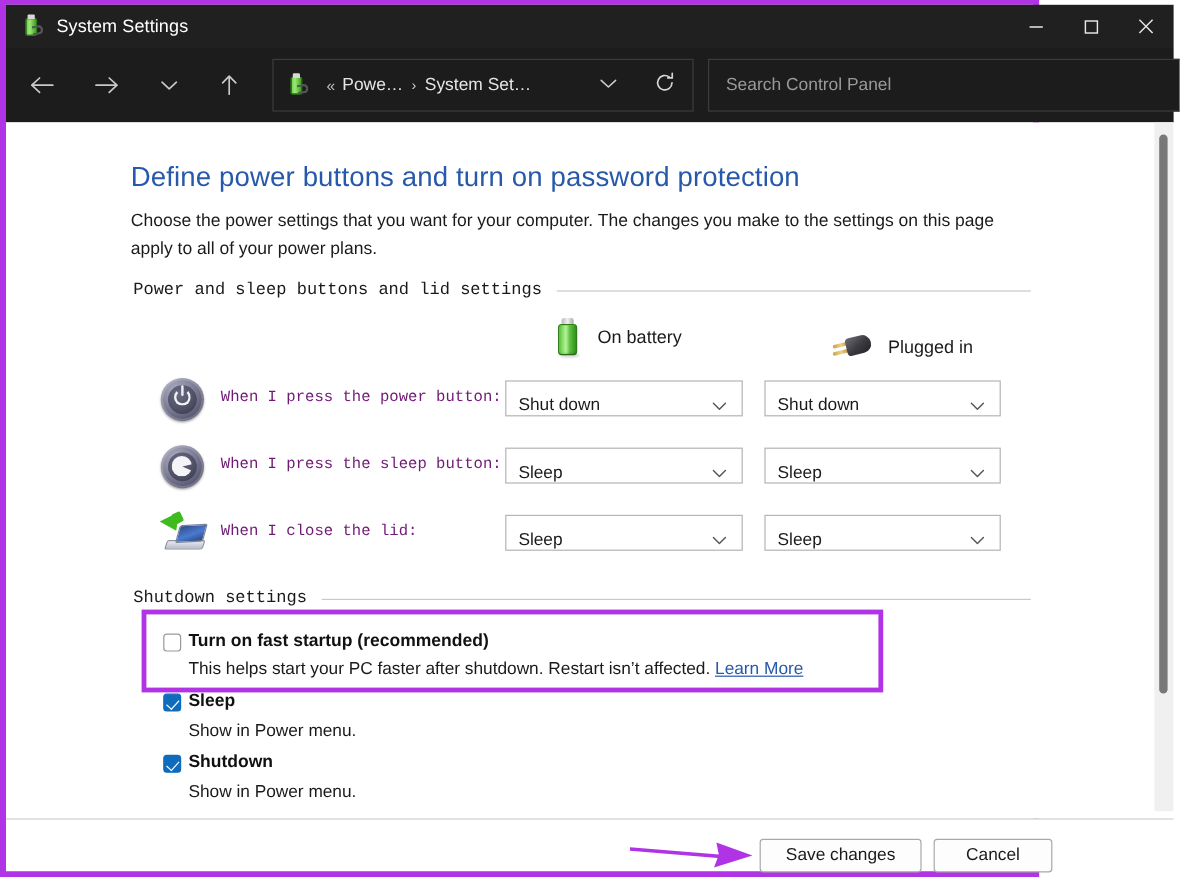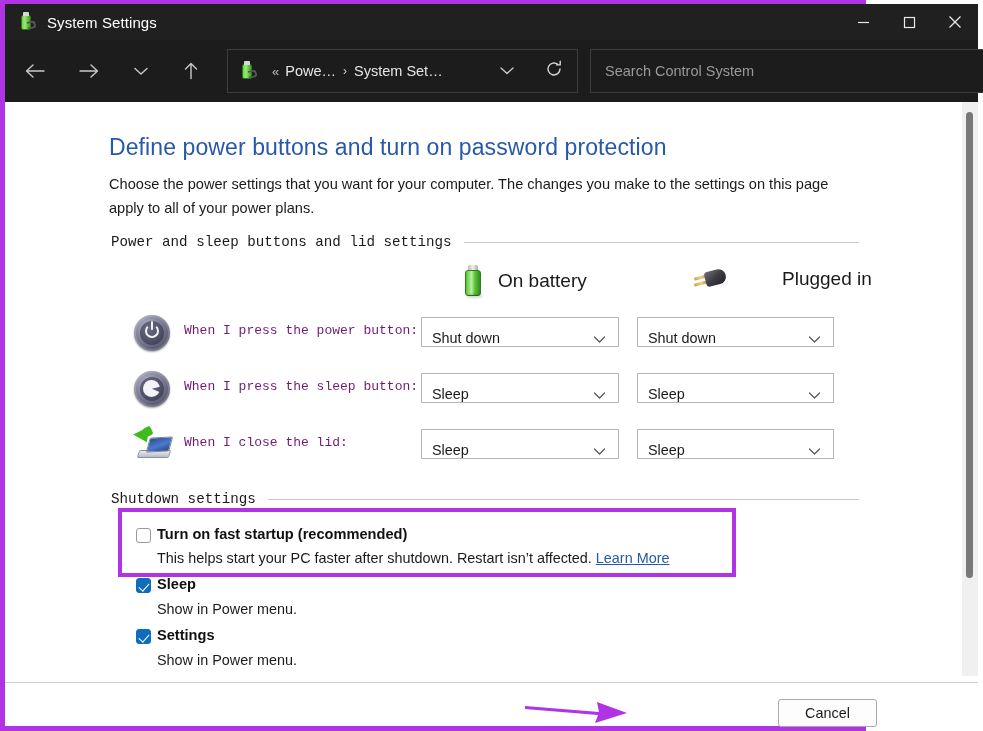--- a/index.html
+++ b/index.html
@@ -140,22 +140,22 @@
     flex: 1 1 auto; height: 1px; background: #c9c9c9;
   }
   #sec-power { top: 131px; }
   #sec-shutdown { top: 388px; }
 
   
   .colhead {
     position: absolute; display: flex; align-items: center;
   }
   #col-battery { left: 455px; top: 163px; }
-  #col-plugged { left: 687px; top: 164px; gap: 42px; }
-  .colhead .ch-label { margin-left: 12px; color: #1a1a1a; font-size: 19px; }
+  #col-plugged { left: 687px; top: 174px; }
+  .colhead .ch-label { margin-left: 12px; color: #1a1a1a; font-size: 15px; }
 
   .ico-battery { position: relative; width: 26px; height: 32px; flex: none; }
   .ib-body {
     position: absolute; left: 5px; top: 5px; width: 16px; height: 26px;
     border-radius: 3px;
     background: linear-gradient(90deg,#56c23a 0%,#8ee06e 22%,#b9f0a0 40%,#5fc440 62%,#2f8f1b 100%);
     border: 1px solid #2f7d18;
   }
   .ib-cap {
     position: absolute; left: 8px; top: 0px; width: 10px; height: 6px;
@@ -410,21 +410,21 @@
       </div>
       <div class="addr-refresh">
         <svg width="18" height="18" viewBox="0 0 18 18">
             <path d="M15 9 A6 6 0 1 1 12.8 4.3" fill="none" stroke="currentColor" stroke-width="1.4" stroke-linecap="round"></path>
             <path d="M15.2 1.2 V4.9 H11.5" fill="none" stroke="currentColor" stroke-width="1.4" stroke-linecap="round" stroke-linejoin="round"></path>
           </svg>
       </div>
     </div>
 
     <div class="searchbox">
-      <div class="search-ph">Search Control System</div>
+      <div class="search-ph">Search Control Panel</div>
 
     </div>
   </div>
 
   <div class="content">
 
     <div class="page-title">Define power buttons and turn on password protection</div>
     <div class="page-desc">Choose the power settings that you want for your computer. The changes you make to the settings on this page apply to all of your power plans.</div>
 
     <div class="section-head" id="sec-power">
@@ -541,32 +541,33 @@
     </div>
 
     <div class="cbrow" style="left:0; top:0; width:973px;">
       <div class="cbox checked" style="left:131px; top:476px;"></div>
       <div class="cb-title" style="left:152px; top:474px;">Sleep</div>
       <div class="cb-sub" style="left:152px; top:499px;">Show in Power menu.</div>
     </div>
 
     <div class="cbrow" style="left:0; top:0; width:973px;">
       <div class="cbox checked" style="left:131px; top:527px;"></div>
-      <div class="cb-title" style="left:152px; top:525px;">Settings</div>
+      <div class="cb-title" style="left:152px; top:525px;">Shutdown</div>
       <div class="cb-sub" style="left:152px; top:550px;">Show in Power menu.</div>
     </div>
 
     <div class="highlight-box"></div>
 
     <div class="scrolltrack">
       <div class="scrollthumb"></div>
     </div>
   </div>
 
   <div class="footer">
+    <div class="btn" id="btn-save">Save changes</div>
     <div class="btn" id="btn-cancel">Cancel</div>
   </div>
 
   <svg class="arrow-annot" viewBox="0 0 108 36">
     <path d="M2 12 L76 18 L74 8 L104 19 L72 29 L75 21 L2 15 Z" fill="#b033e6"></path>
   </svg>
 
 </div>
 
 </body></html>

